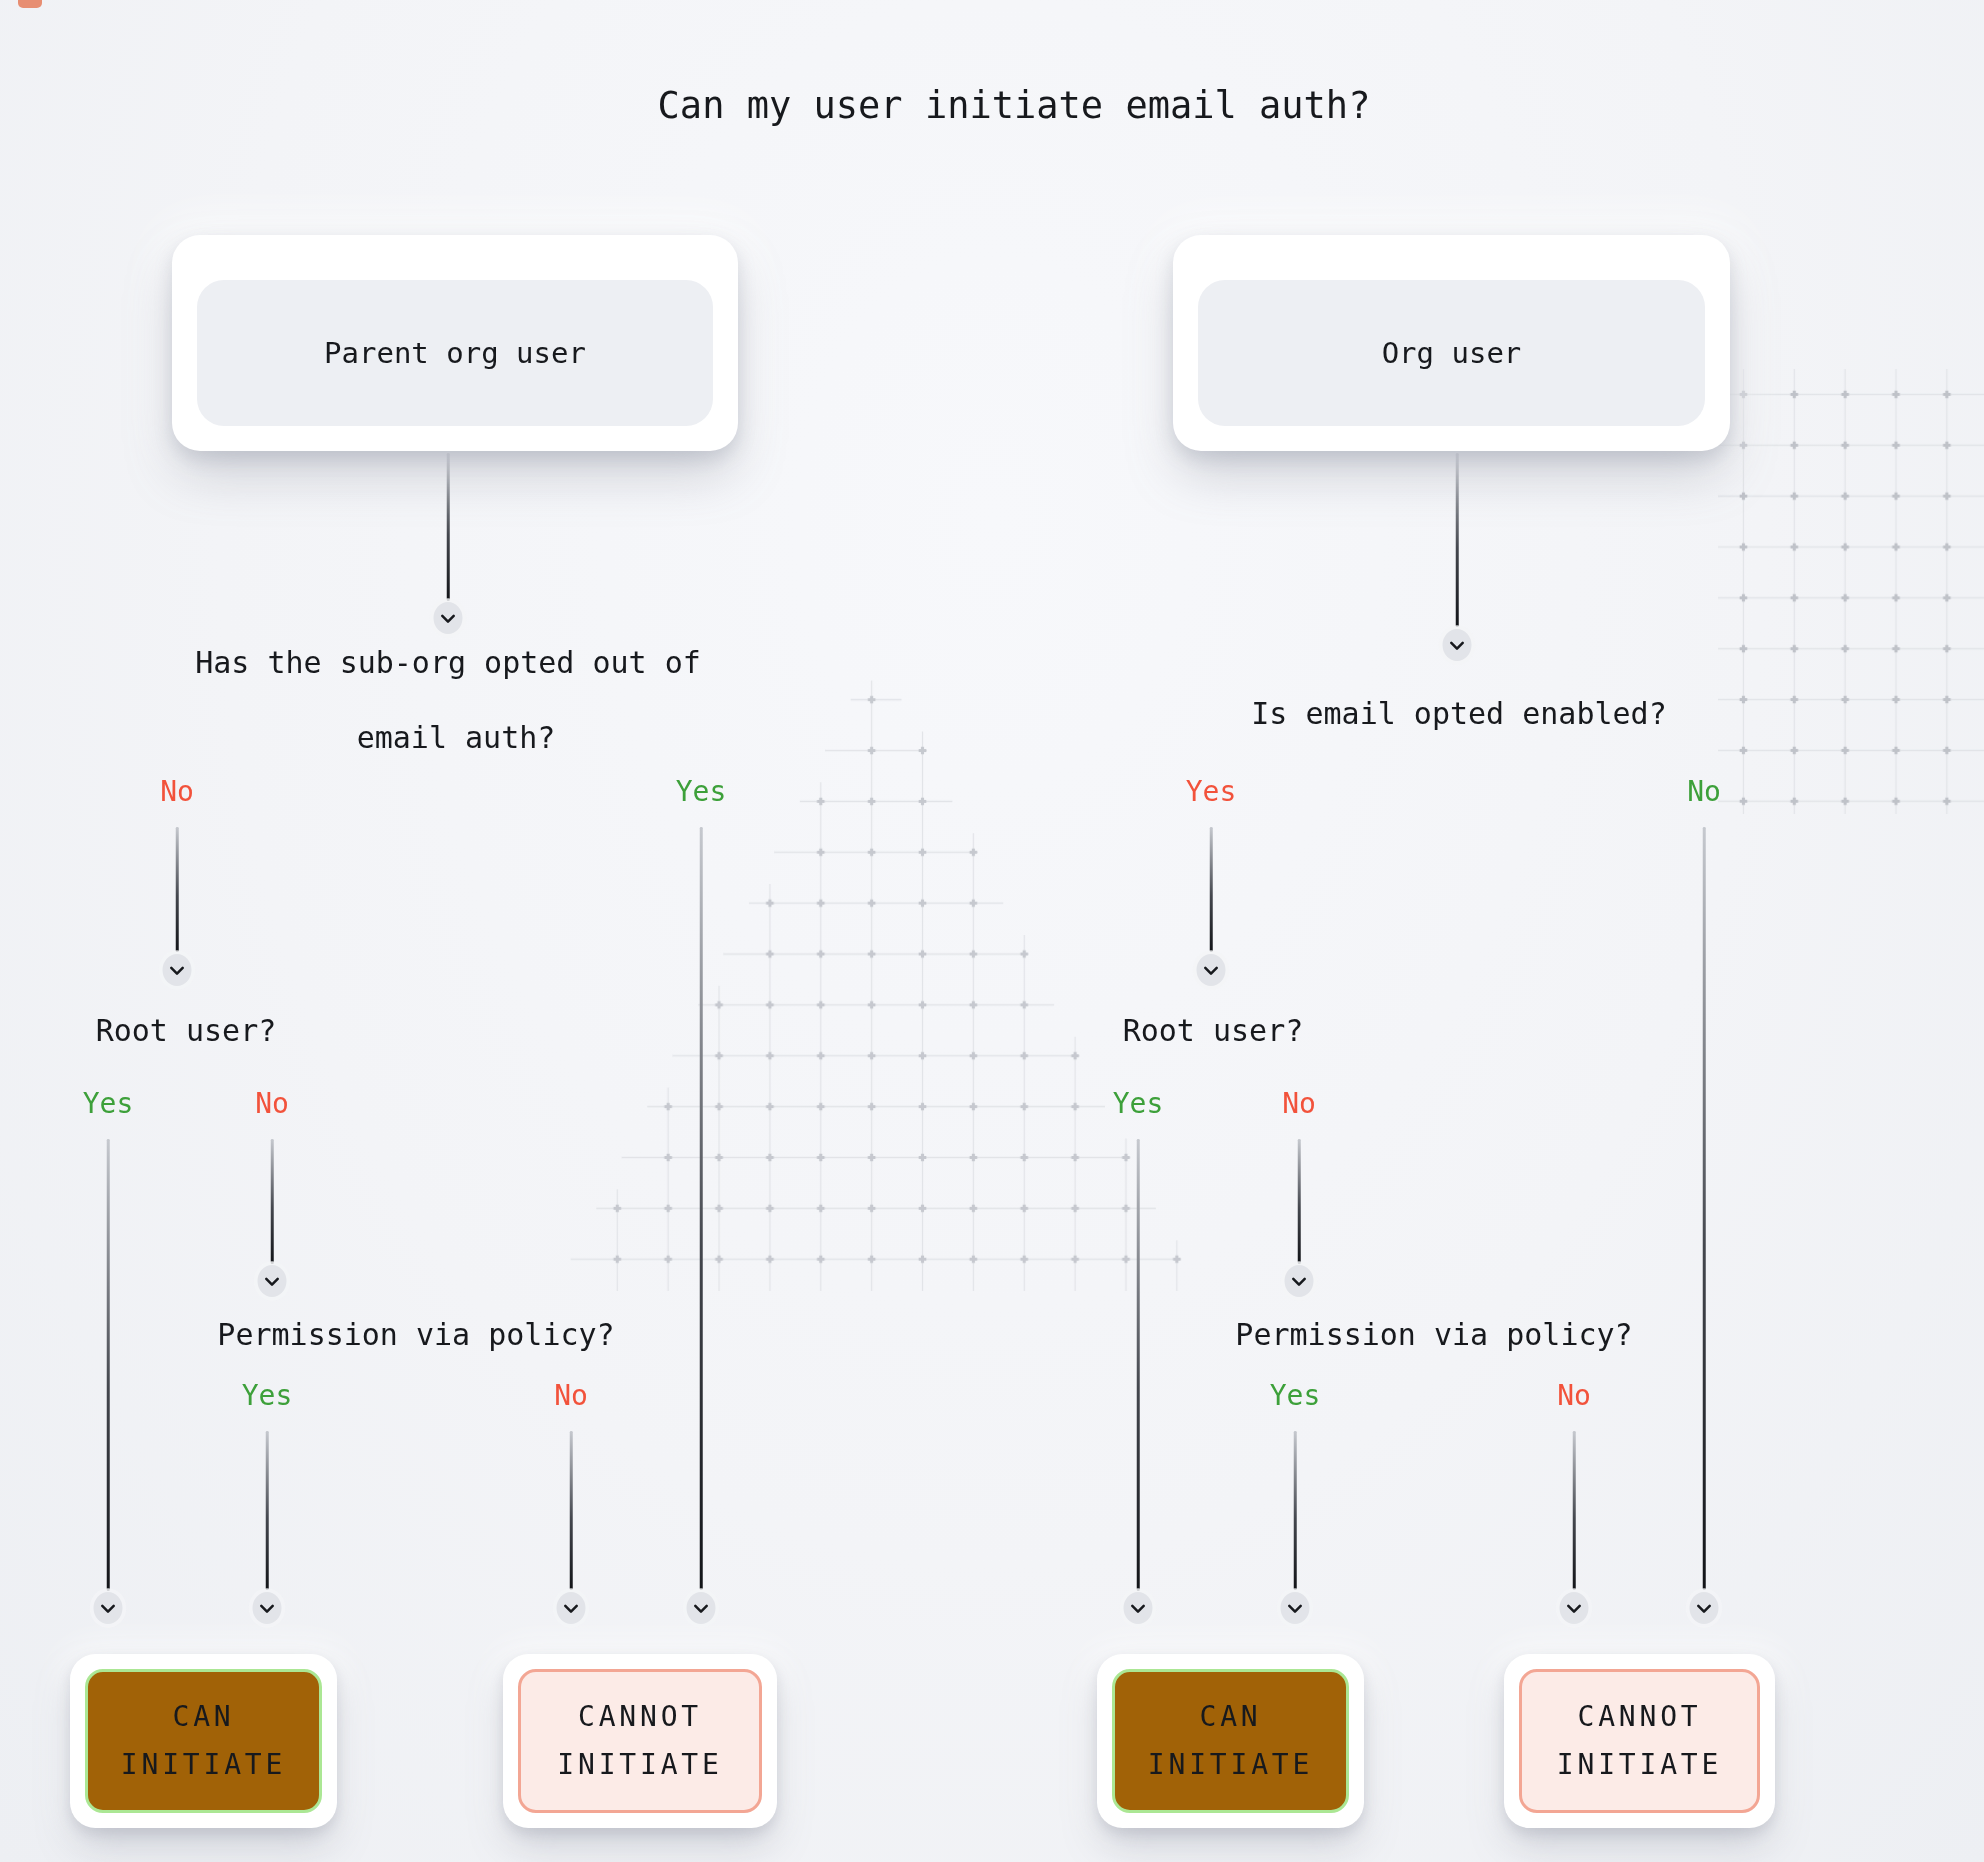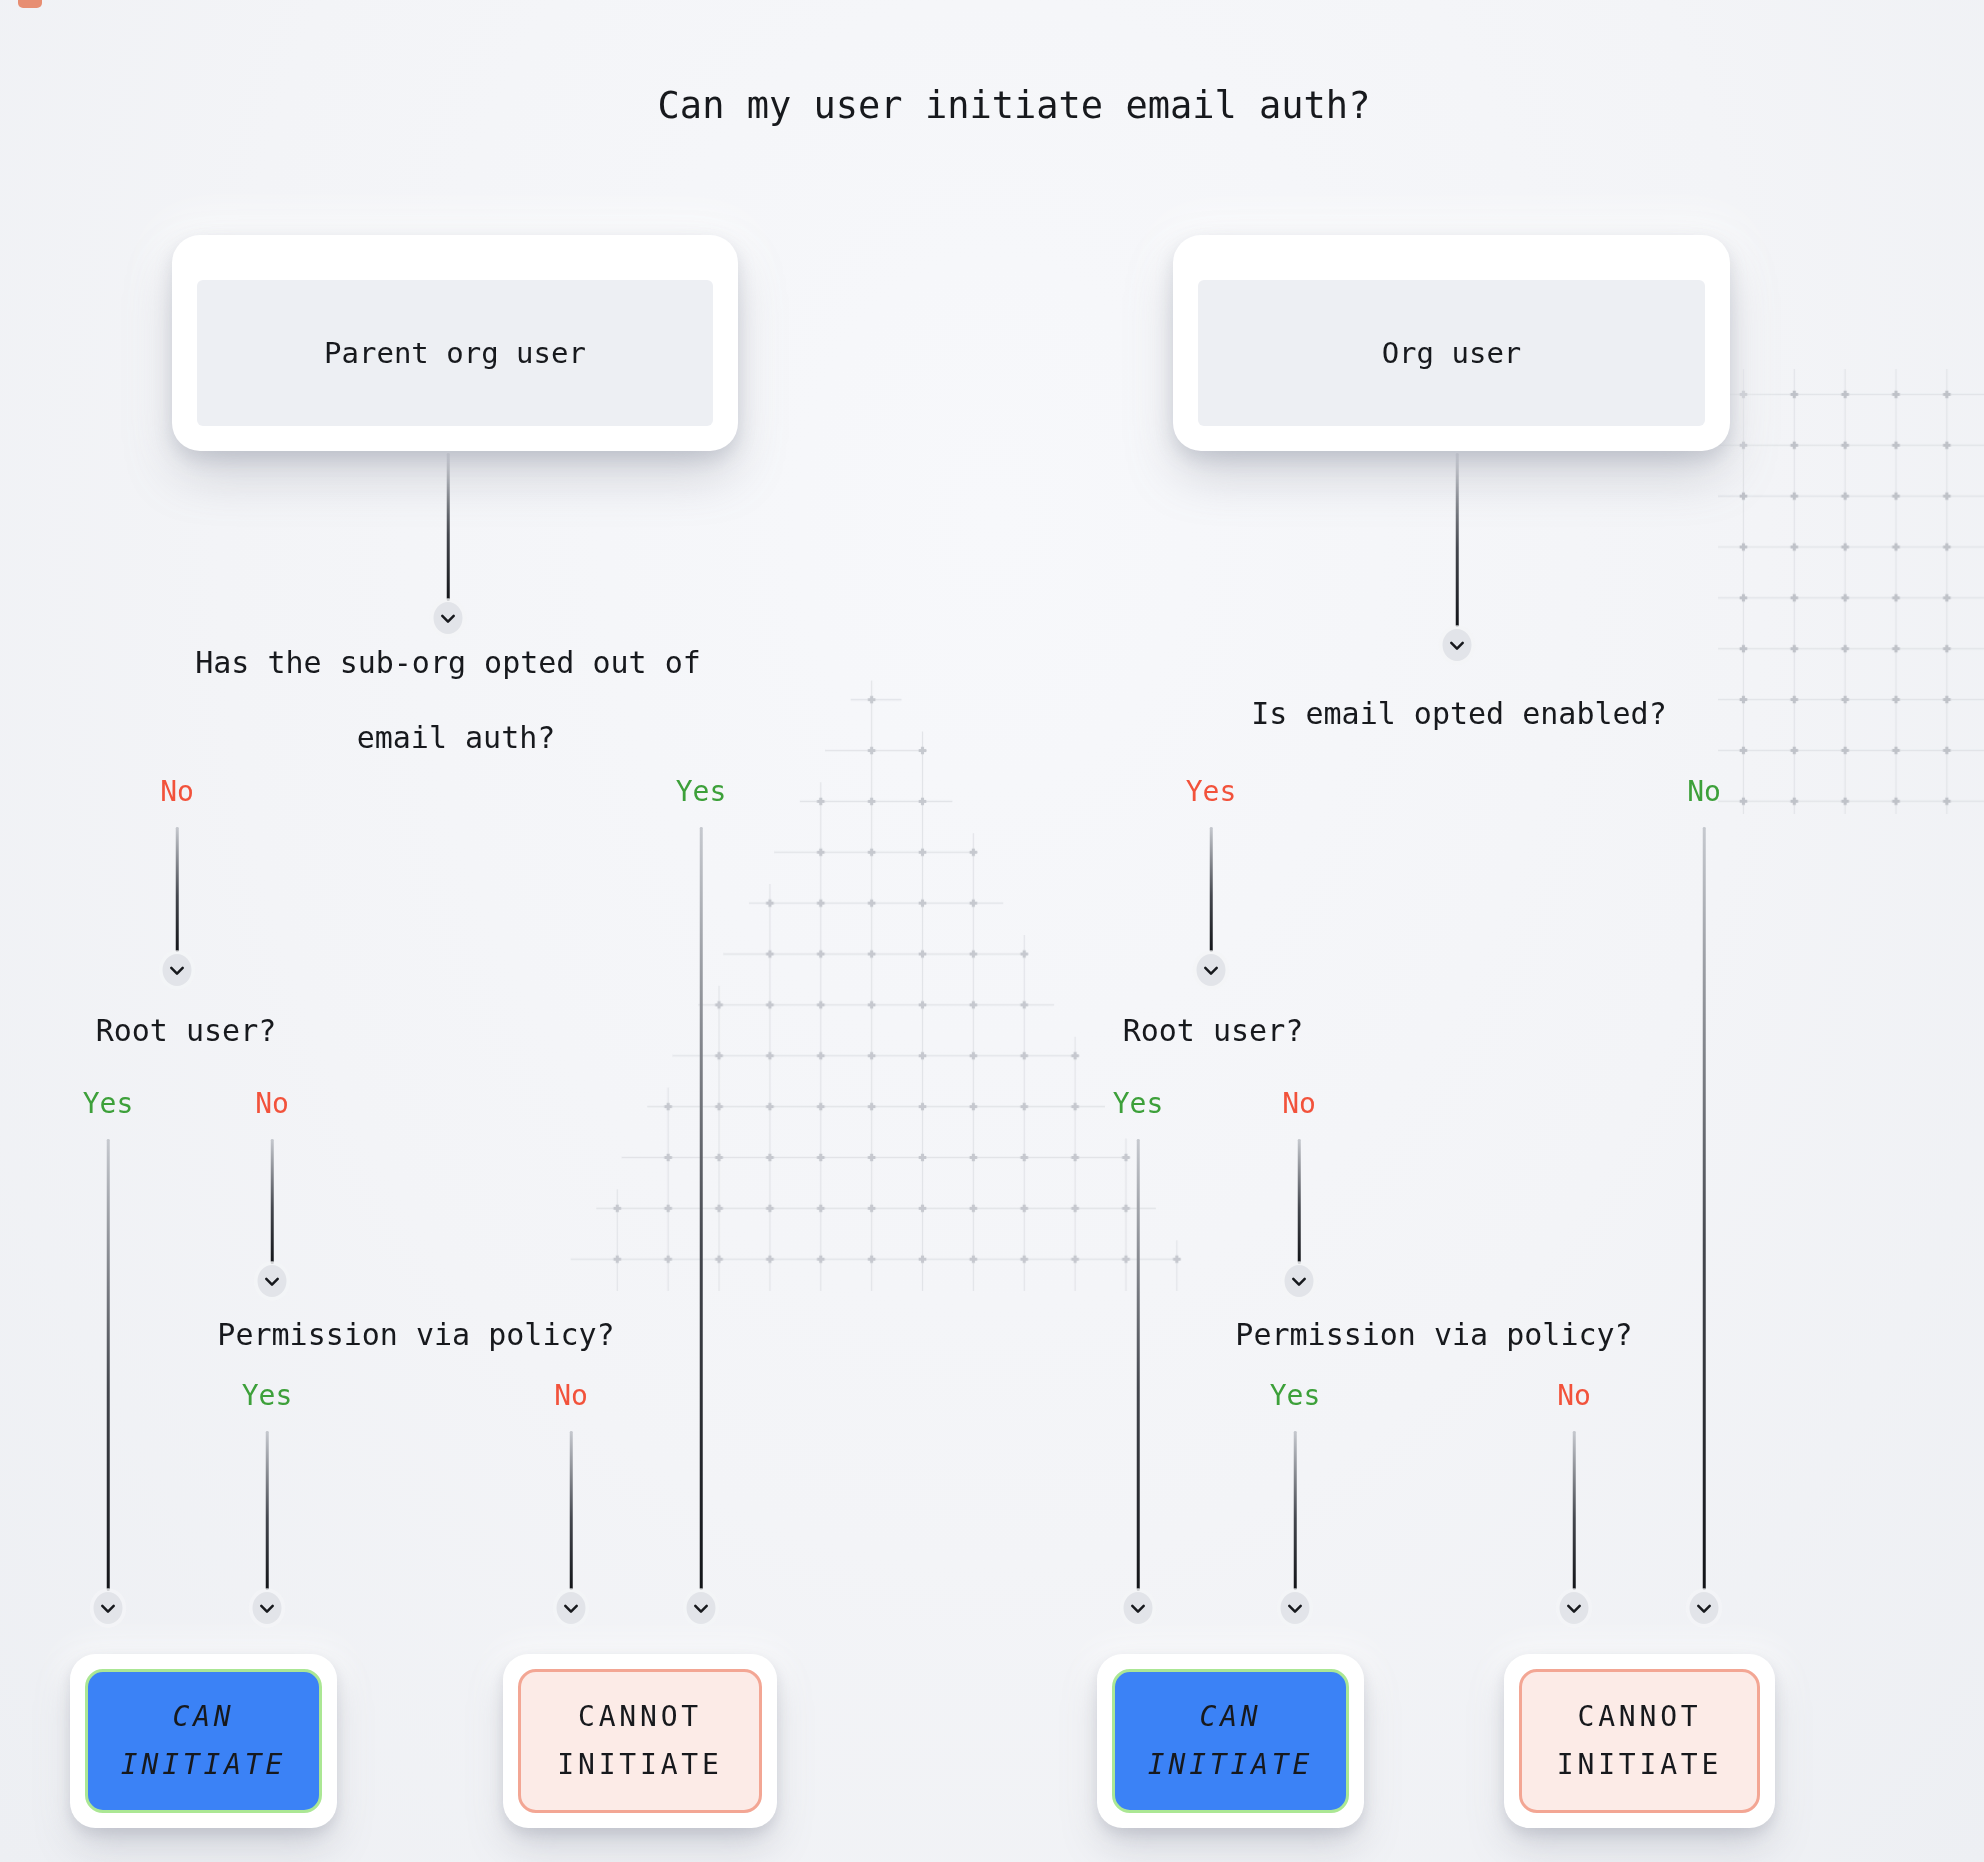--- a/index.html
+++ b/index.html
@@ -29,21 +29,21 @@
     transform:translate(-50%,-50%);display:flex;align-items:center;justify-content:center;
     z-index:3;box-shadow:0 0 0 3.8px rgba(243,244,247,.85);
   }
   
   .node-outer{
     background:#ffffff;border-radius:28px;z-index:3;
     box-shadow:0 25.4px 51px -6.4px rgba(124,130,148,.40),0 7.6px 18px rgba(124,130,148,.22),0 0 45px 11.5px rgba(255,255,255,.85);
   }
   .node-inner{
     position:absolute;left:25.4px;right:25.4px;top:25.4px;bottom:25.4px;
-    background:#edeff3;border-radius:6px;
+    background:#edeff3;border-radius:27px;
     display:flex;align-items:center;justify-content:center;
     font-size:29px;white-space:nowrap;margin-top:20px;
   }
   
   .qtext{
     transform:translateX(-50%);font-size:30px;white-space:nowrap;z-index:4;text-align:center;
   }
   .opt{
     transform:translate(-50%,-50%);font-size:28px;white-space:nowrap;z-index:4;font-weight:500;
   }
@@ -53,21 +53,21 @@
   .out-outer{
     background:#ffffff;border-radius:25.4px;z-index:3;
     box-shadow:0 19px 38px -5.1px rgba(124,130,148,.38),0 5.1px 12.7px rgba(124,130,148,.20),0 0 32px 7.6px rgba(255,255,255,.8);
   }
   .out-inner{
     position:absolute;left:15.3px;right:15.3px;top:15.3px;bottom:15.3px;border-radius:18px;
     display:flex;align-items:center;justify-content:center;text-align:center;
     font-size:28px;line-height:1.7;letter-spacing:3.8px;font-weight:500;
     padding:0 19px;box-sizing:border-box;
   }
-  .out-inner.can{background:#3b82f6;border:3.2px solid #abe794;font-style:italic;}
+  .out-inner.can{background:#a16207;border:3.2px solid #abe794;}
   .out-inner.cannot{background:#fcebe7;border:3.2px solid #f3a694;}
 </style>
 </head>
 <body>
 
 <svg class="abs deco" style="left:1718px;top:369px;" width="267" height="445" viewBox="0 0 420 700">
   <defs>
     <pattern id="gp1" width="80" height="80" patternUnits="userSpaceOnUse">
       <path d="M 40 0 V 80 M 0 40 H 80" fill="none" stroke="#dfe1e5" stroke-width="2"></path>
       <path d="M 34 40 H 46 M 40 34 V 46" fill="none" stroke="#b7bac1" stroke-width="5"></path>

